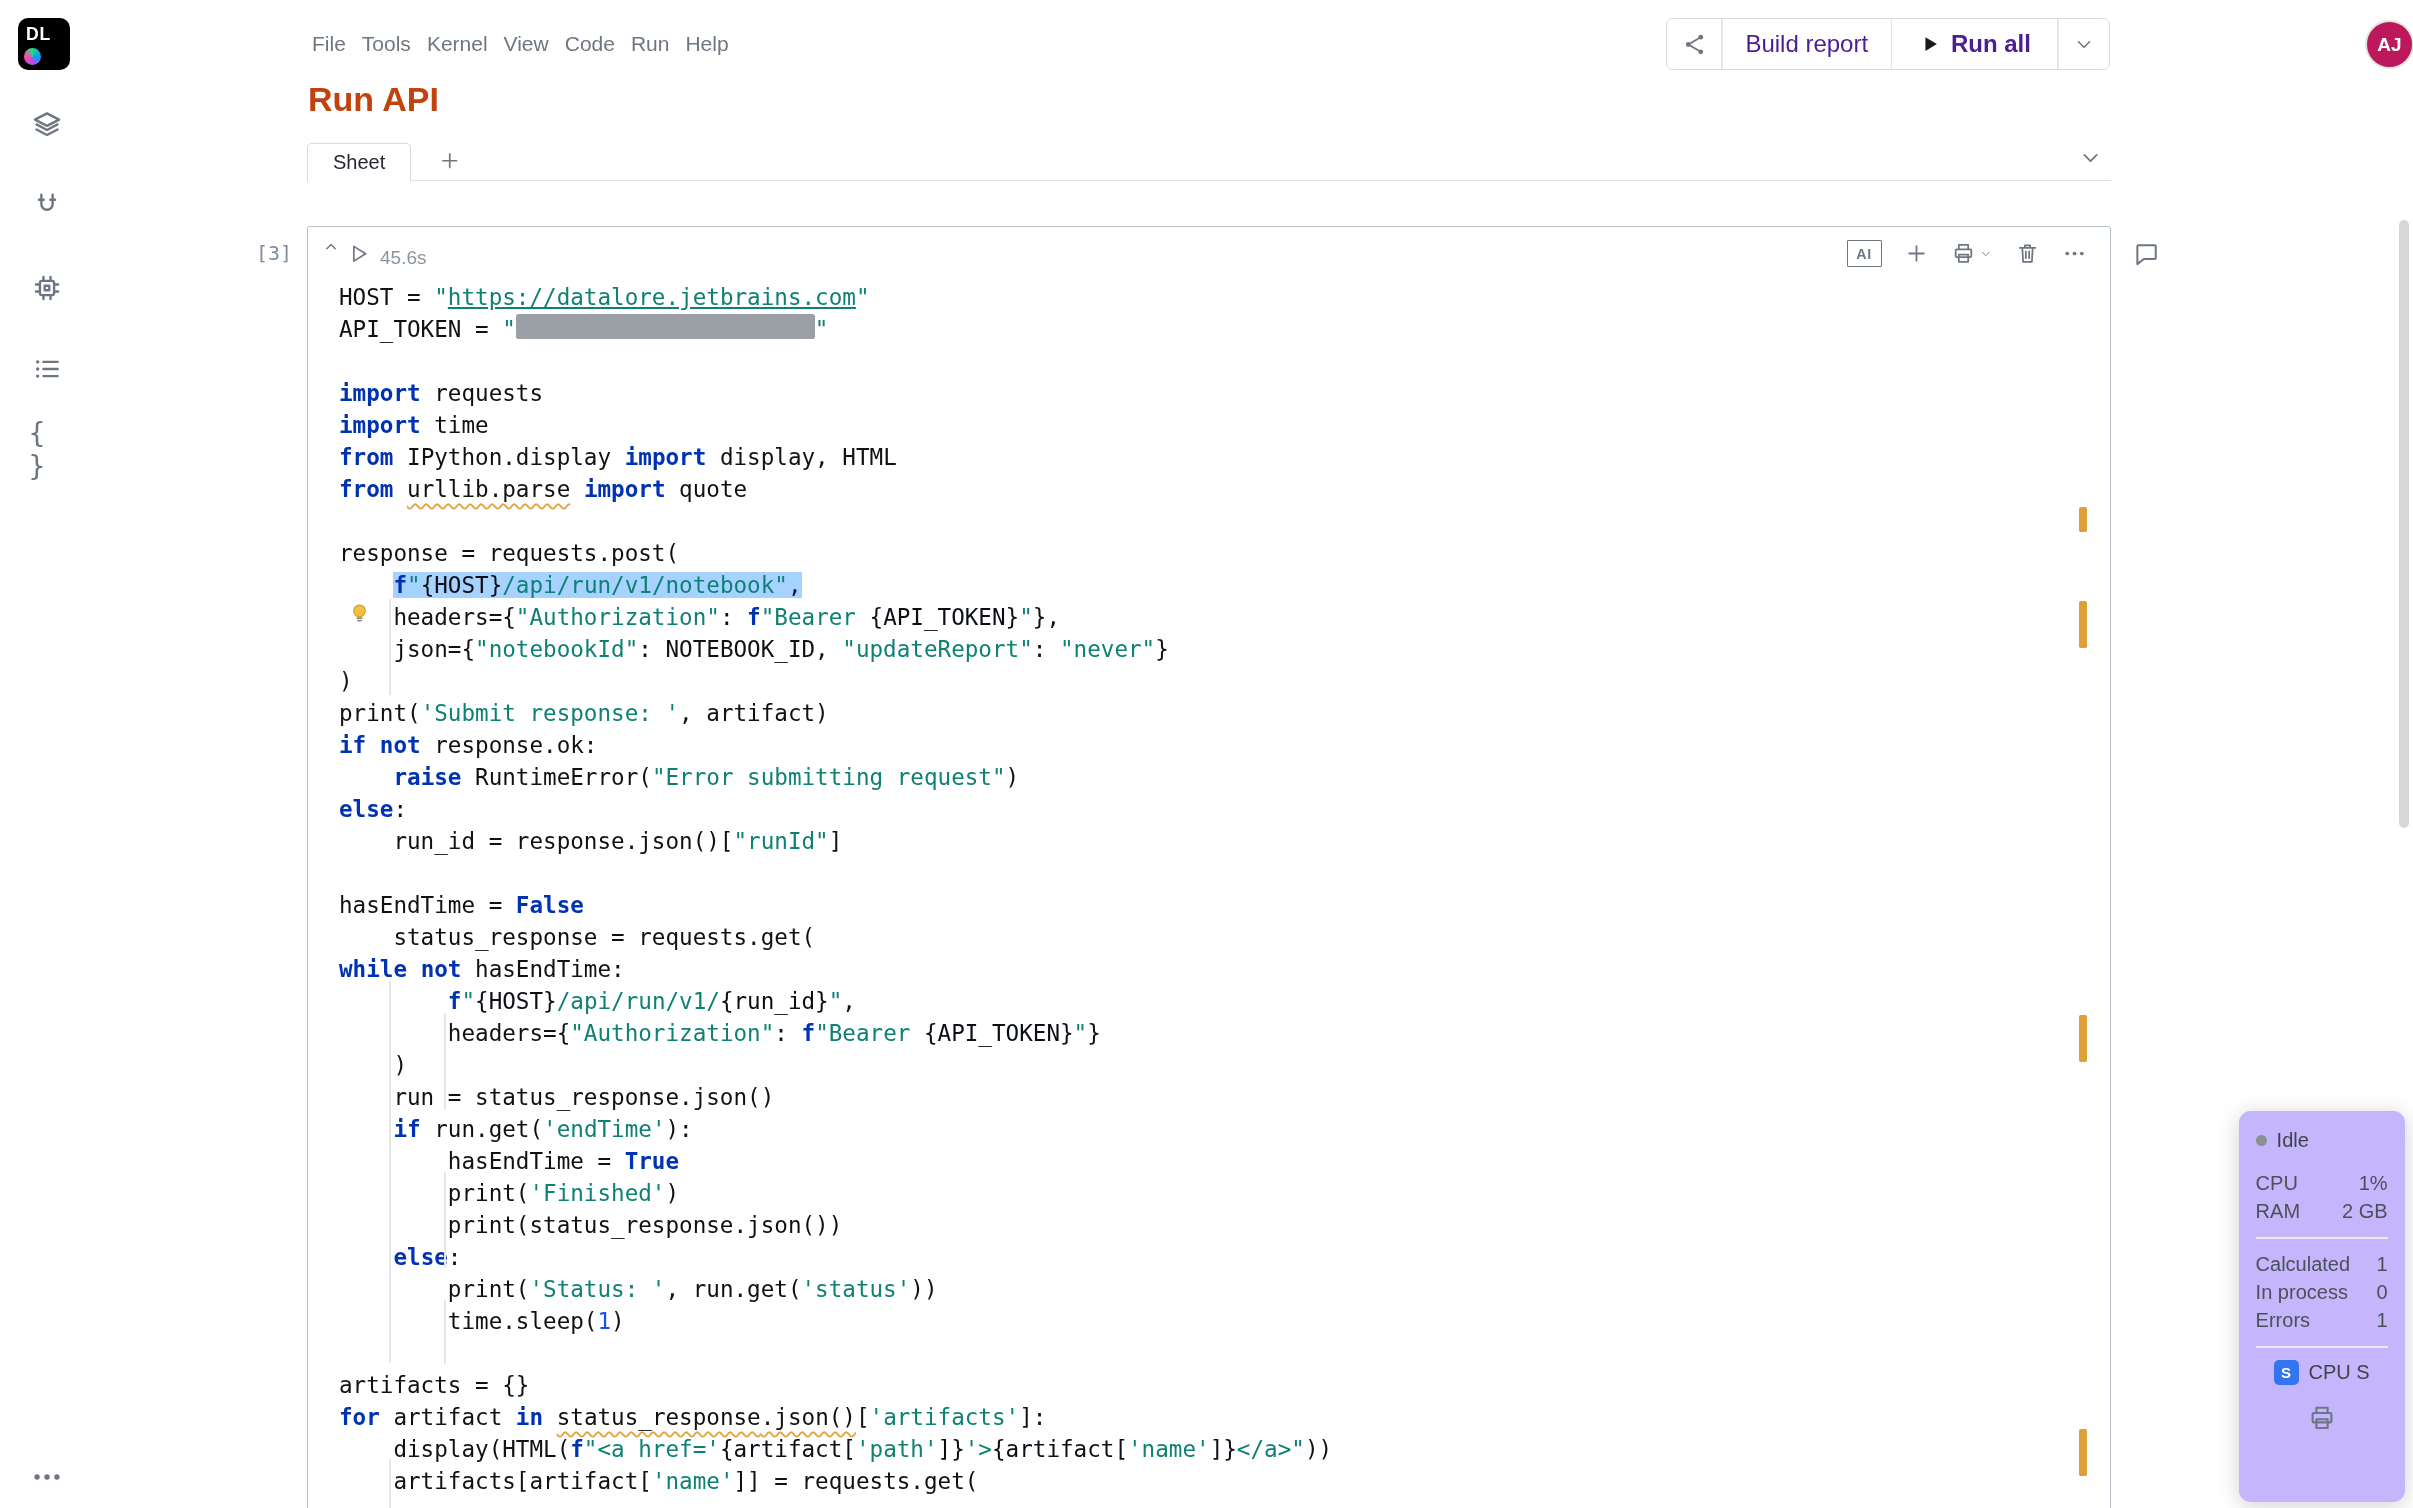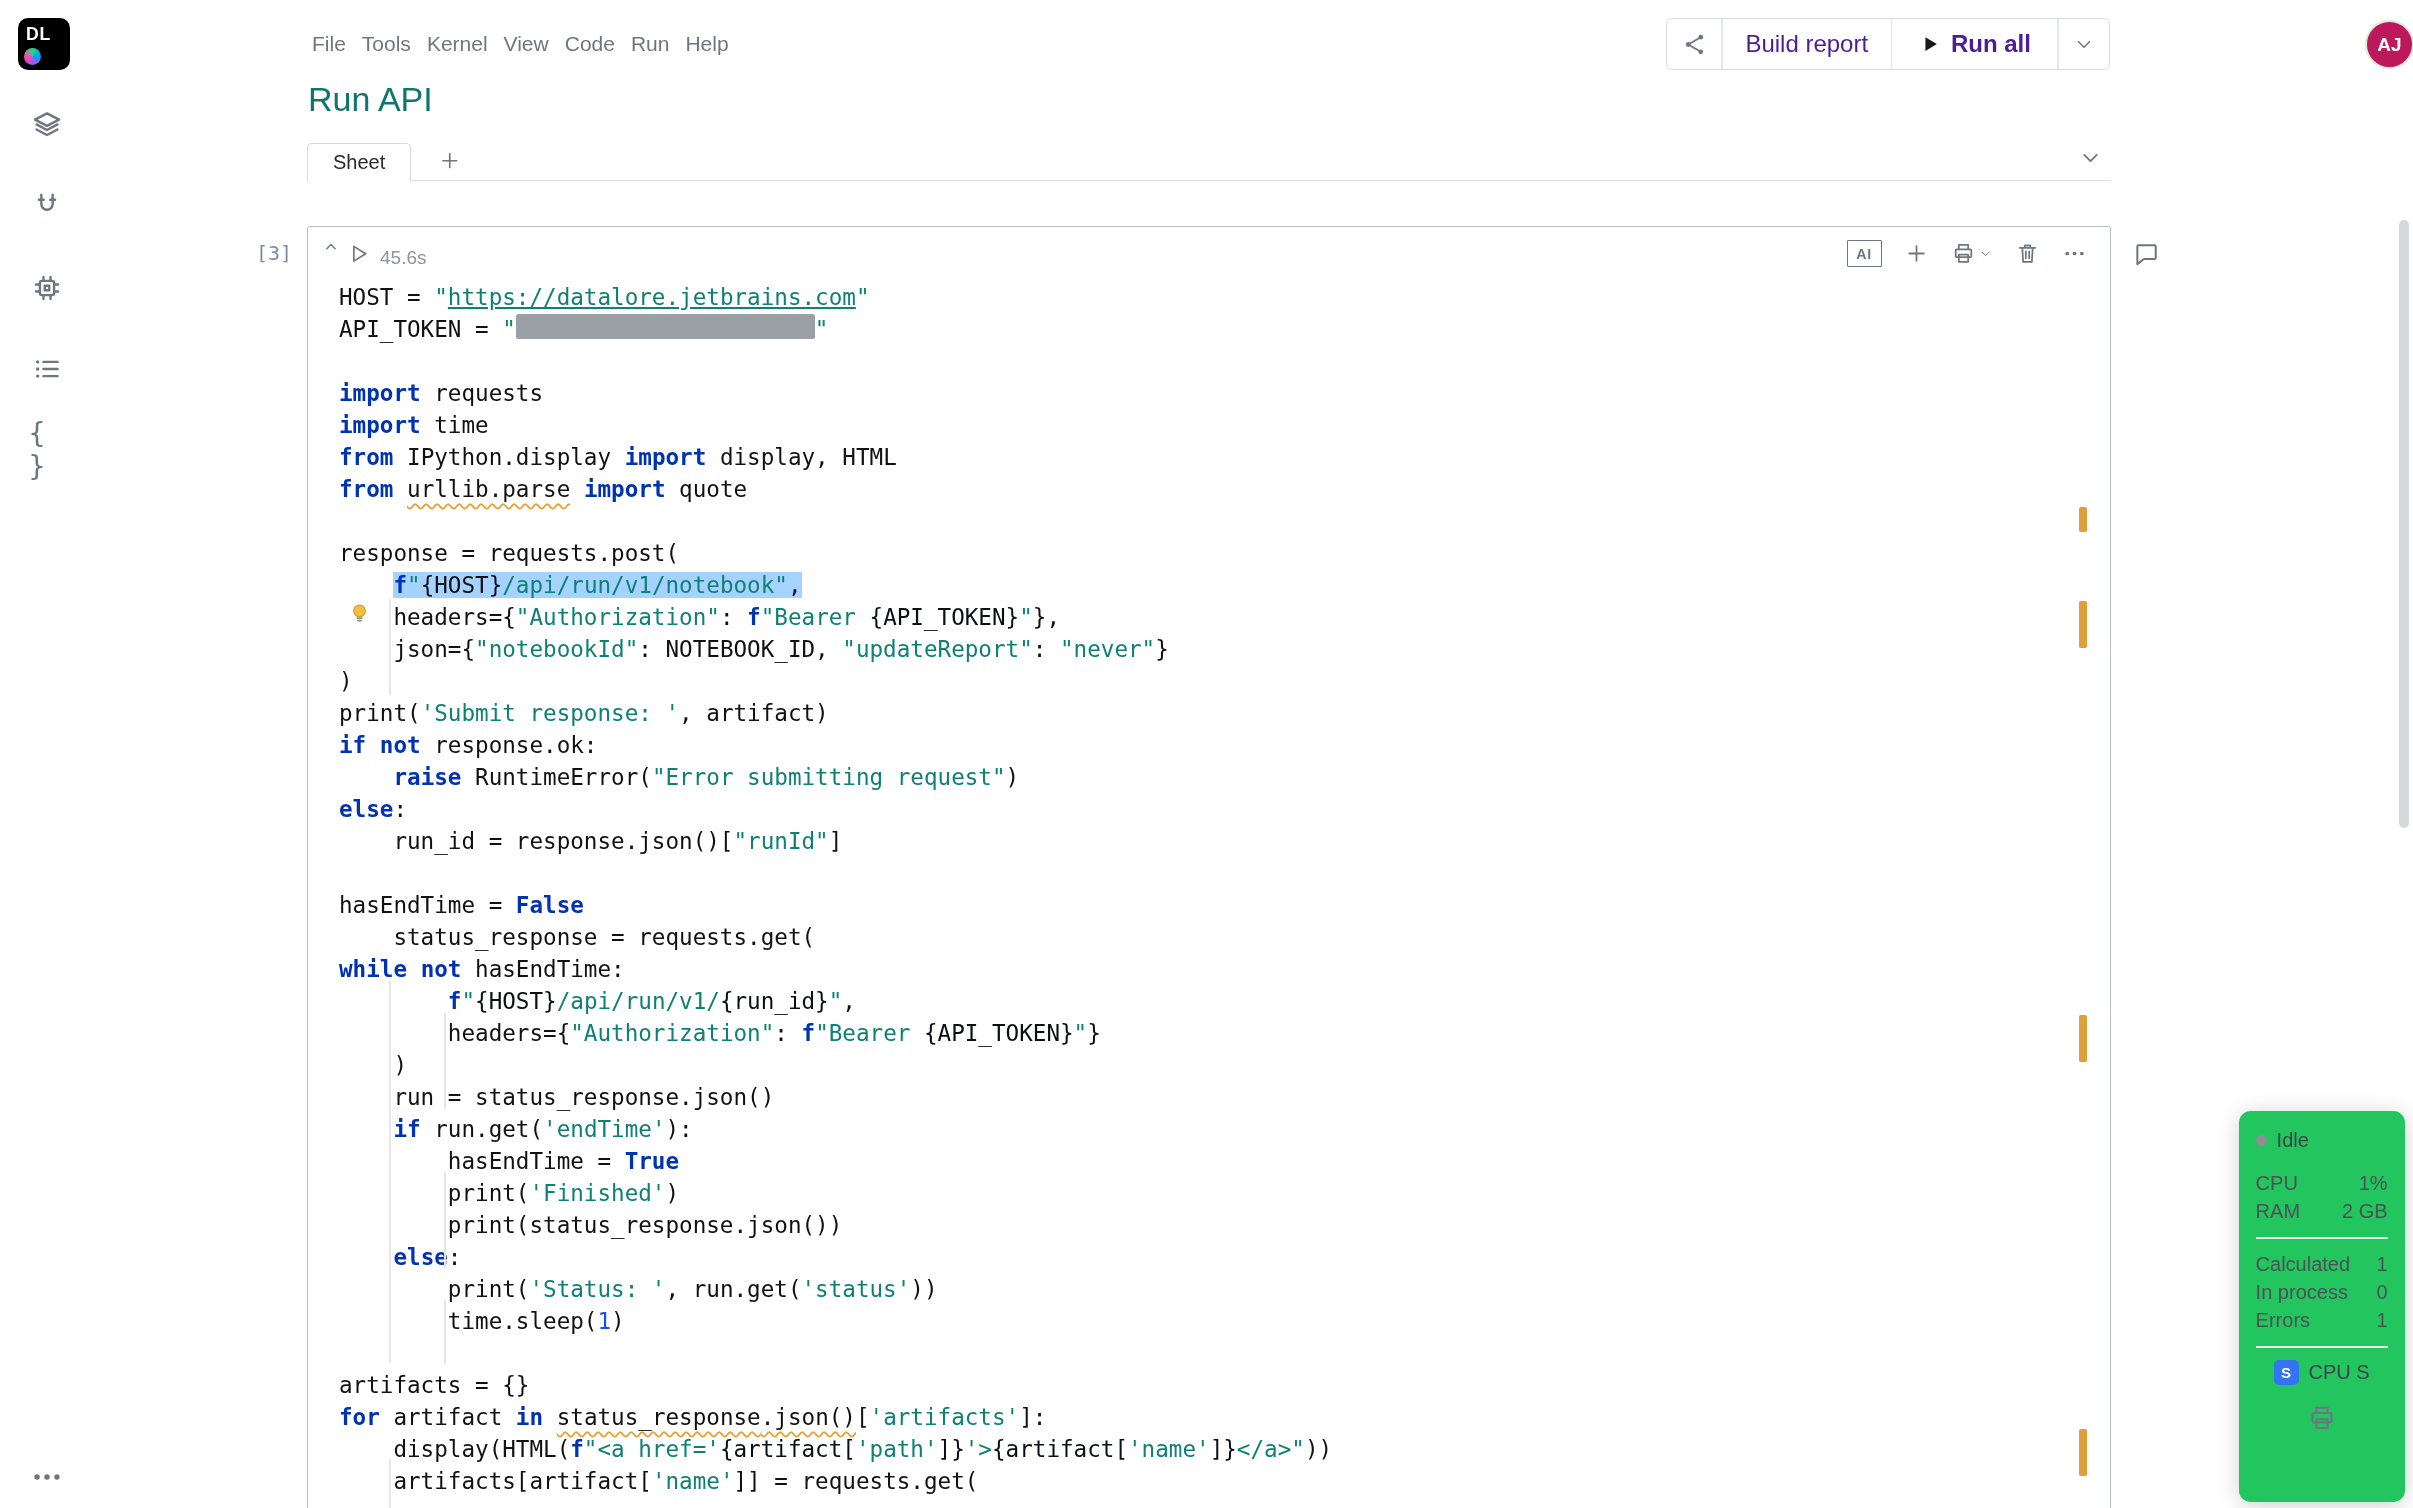--- a/index.html
+++ b/index.html
@@ -15,21 +15,21 @@
   .logo .dl { position:absolute; left:7.5px; top:5.9px; color:#fff; font-weight:bold; font-size:17.6px; letter-spacing:0.8px; }
   .logo .dot { position:absolute; left:5.9px; bottom:5.9px; width:17px; height:17px; border-radius:50%;
                background:conic-gradient(#21d789,#059df7,#b74bf5,#fc4ca8,#21d789); }
   .side-item { position:absolute; left:28.5px; width:37px; height:37px; display:flex; align-items:center; justify-content:center; }
   .braces { font-family:"DejaVu Sans Mono", monospace; font-size:28px; color:#6E7781; }
   .more-bottom { position:absolute; left:30px; top:1460px; }
 
   
   .menu { position:absolute; left:312px; top:32px; display:flex; gap:16px; font-size:21px; color:#6E7781; }
   .menu span { cursor:default; }
-  .page-title { position:absolute; left:308px; top:80px; font-size:34px; font-weight:normal; color:#0f766e; }
+  .page-title { position:absolute; left:308px; top:80px; font-size:34px; font-weight:bold; color:#c2410c; }
 
   .toolbar { position:absolute; left:1666px; top:18.4px; height:52px; width:444px; border:1.7px solid #d7dadd; border-radius:6.7px;
              display:flex; align-items:stretch; background:#fff; }
   .toolbar .seg { display:flex; align-items:center; justify-content:center; gap:10px; font-size:24px; color:#4c1d95; }
   .toolbar .div { width:1.7px; background:#e4e6e9; }
   .seg-share { width:54px; }
   .seg-build { flex:1.02; }
   .seg-run { flex:1; font-weight:bold; }
   .seg-caret { width:50px; }
   .avatar { position:absolute; left:2365px; top:20px; width:49px; height:49px; border-radius:50%; background:#be185d;
@@ -68,21 +68,21 @@
   .tok.w { text-decoration:underline; text-decoration-style:wavy; text-decoration-color:#E2A53E;
            text-decoration-thickness:1.7px; text-underline-offset:5.9px; }
   .tok.sel { background:#A6D2FF; }
   .tok.redact { display:inline-block; width:299px; height:25px; background:#9aa0a6; border-radius:2.5px; vertical-align:-2.5px; }
 
   .bulb { position:absolute; left:39px; top:374px; }
   .iguide { position:absolute; width:1.7px; background:#e4e7ea; }
   .imark { position:absolute; right:23.5px; width:7.5px; background:#DFA03A; border-radius:1.7px; }
 
   
-  .status-panel { position:absolute; right:8.4px; top:1111px; width:166px; height:391px; background:#22c55e; border-radius:11.7px;
+  .status-panel { position:absolute; right:8.4px; top:1111px; width:166px; height:391px; background:#c4b5fd; border-radius:11.7px;
                   box-shadow:0 3.4px 22px rgba(0,0,0,0.18); padding:18.4px 17px; font-size:20px; color:#4c5157; }
   .sp-state { display:flex; align-items:center; gap:10px; margin-bottom:17px; color:#3f4449; }
   .sp-dot { width:11px; height:11px; border-radius:50%; background:#8a8f94; }
   .sp-row { display:flex; justify-content:space-between; height:28px; align-items:center; }
   .sp-div { height:1.7px; background:#e9eaec; margin:11.7px 0; }
   .sp-machine { display:flex; align-items:center; justify-content:center; gap:10px; margin-top:6.7px; color:#3f4449; }
   .s-badge { width:25px; height:25px; background:#3574F0; color:#fff; border-radius:5px; font-size:15px; font-weight:bold;
              display:flex; align-items:center; justify-content:center; }
   .sp-printer { display:flex; justify-content:center; margin-top:18.4px; }
 

